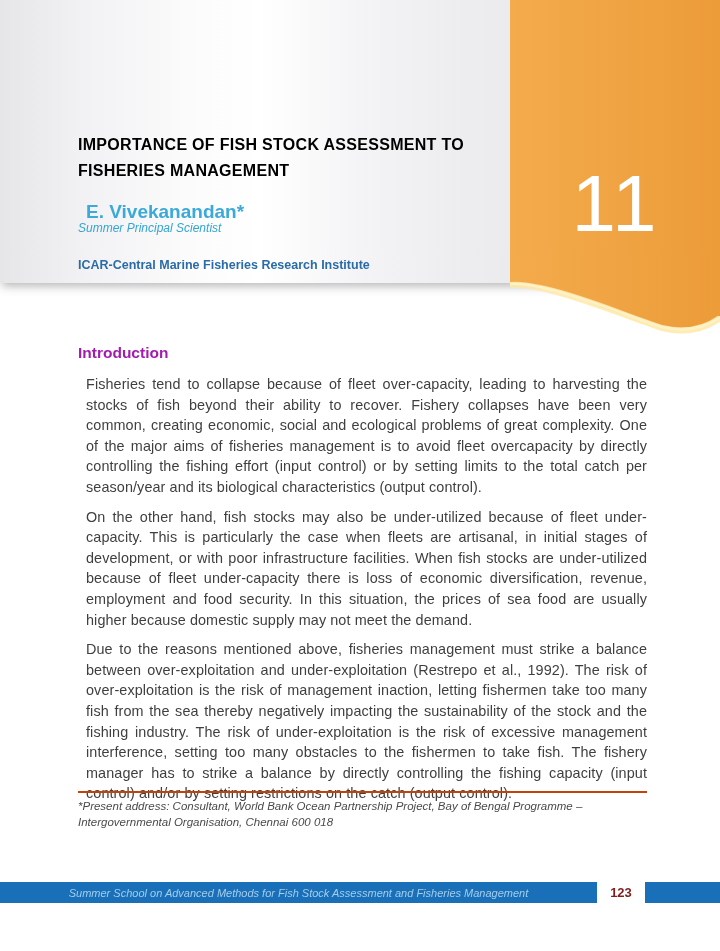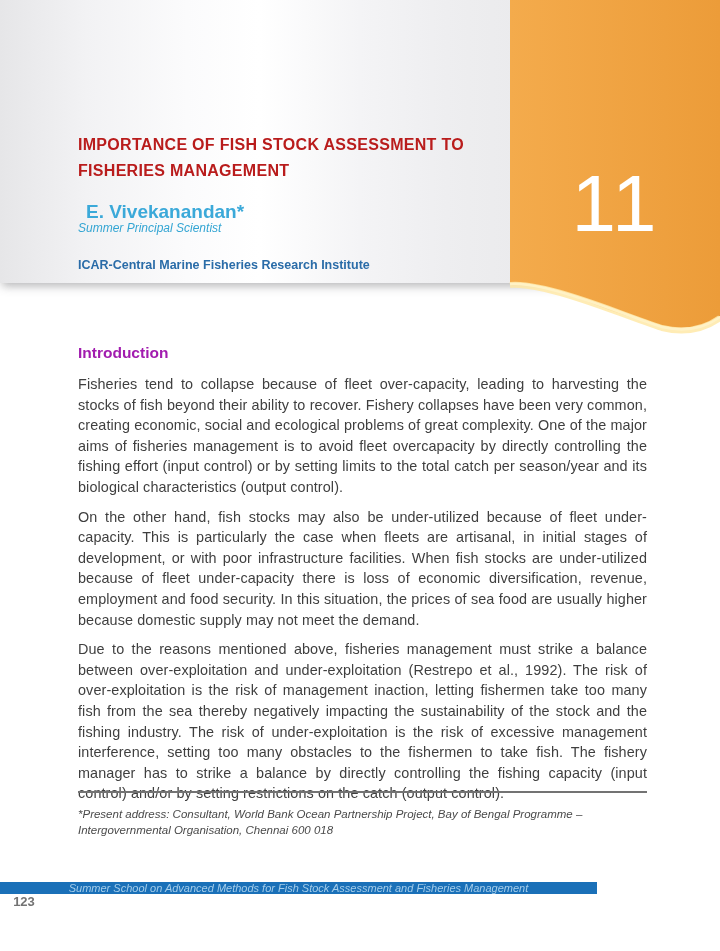--- a/index.html
+++ b/index.html
@@ -21,21 +21,21 @@
   .accent-svg{position:absolute;left:0;top:0;pointer-events:none;}
   .chapter-number{
     position:absolute;left:510px;top:158px;width:210px;
     text-align:center;
     font-size:80px;font-weight:400;color:#ffffff;
     letter-spacing:2px;
   }
   .chapter-title{
     position:absolute;left:78px;top:132px;width:450px;
     font-size:16px;font-weight:bold;line-height:26px;
-    color:#b91c1c;letter-spacing:0.3px;
+    color:#000000;letter-spacing:0.3px;
   }
   .author-name{
     position:absolute;left:86px;top:201px;
     font-size:19px;font-weight:bold;color:#3ba9d9;
   }
   .author-role{
     position:absolute;left:78px;top:221px;
     font-size:12px;font-style:italic;color:#33a5d3;
   }
   .author-affiliation{
@@ -45,52 +45,52 @@
   
   .content{
     position:absolute;left:78px;top:344px;width:569px;
     color:#3f3f3f;
   }
   .section-heading{
     font-size:15.5px;font-weight:bold;color:#a21caf;
     margin:0 0 12px 0;
   }
   .content p.body-par{
-    margin:0 0 9px 0;
+    margin:0 0 9px 8px;
     font-size:14.4px;line-height:20.6px;
     text-align:justify;
     letter-spacing:0.1px;
   }
   
   .footnote{
     position:absolute;left:78px;top:791px;width:569px;
-    border-top:2px solid #737373;
-    padding-top:13px;
+    border-top:2px solid #c2410c;
+    padding-top:5px;
     font-size:11.5px;font-style:italic;color:#4a4a4a;
     line-height:16px;
   }
   
   .footer{
     position:absolute;left:0;top:882px;width:720px;height:21px;
-    display:flex;flex-direction:column;align-items:stretch;
+    display:flex;flex-direction:row;align-items:stretch;
   }
   .footer-bar-left{
     width:597px;background:#1a70b8;
     display:flex;align-items:center;justify-content:center;
   }
   .footer-title{
     font-size:11px;font-style:italic;color:#a4cdea;
     white-space:nowrap;
   }
   .footer-num-cell{
     width:48px;background:#ffffff;
     display:flex;align-items:center;justify-content:center;
   }
   .page-number{
-    font-size:13px;font-weight:bold;color:#737373;
+    font-size:13px;font-weight:bold;color:#7f1d1d;
   }
   .footer-bar-right{flex:1;background:#1a70b8;}
 </style>
 </head>
 <body>
 
 <div class="page">
 
   <div class="header-band"></div>
 

